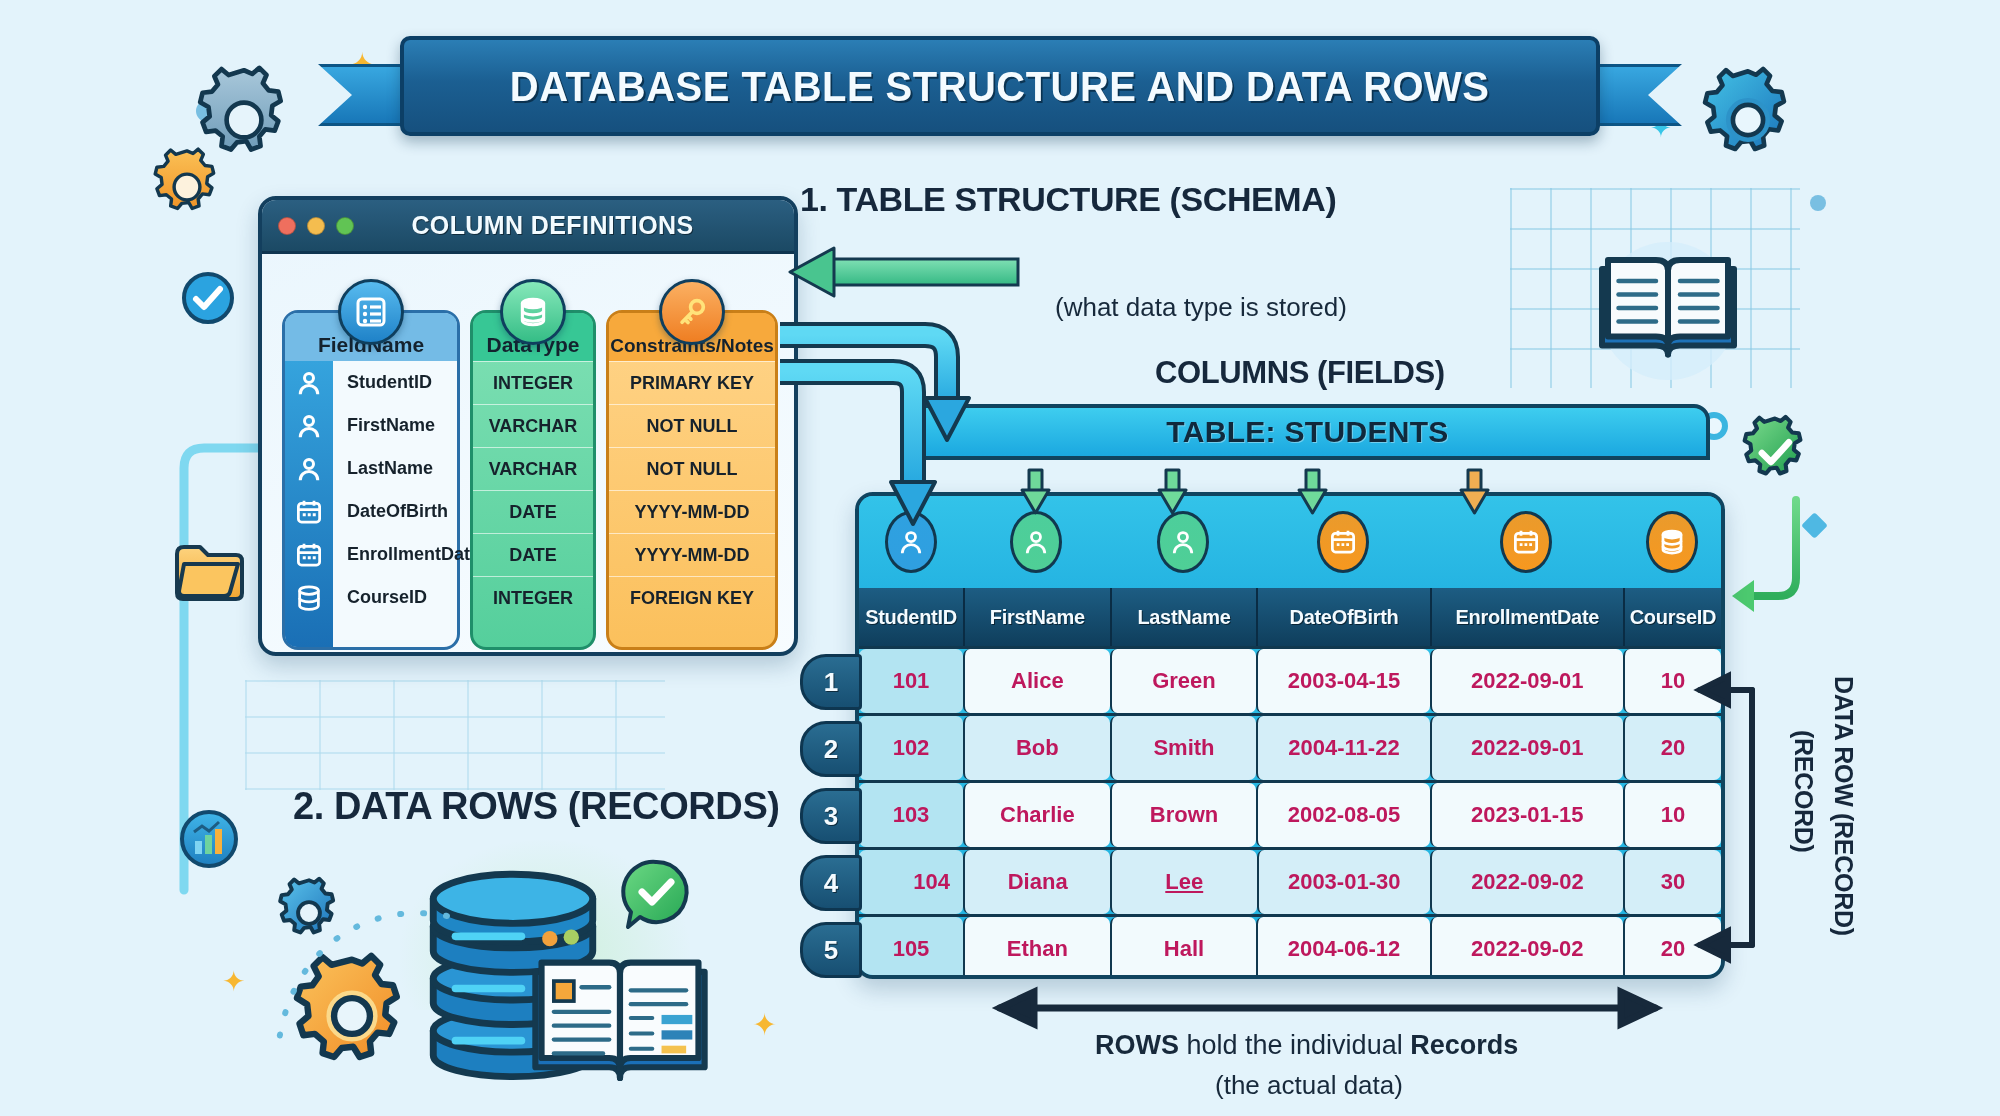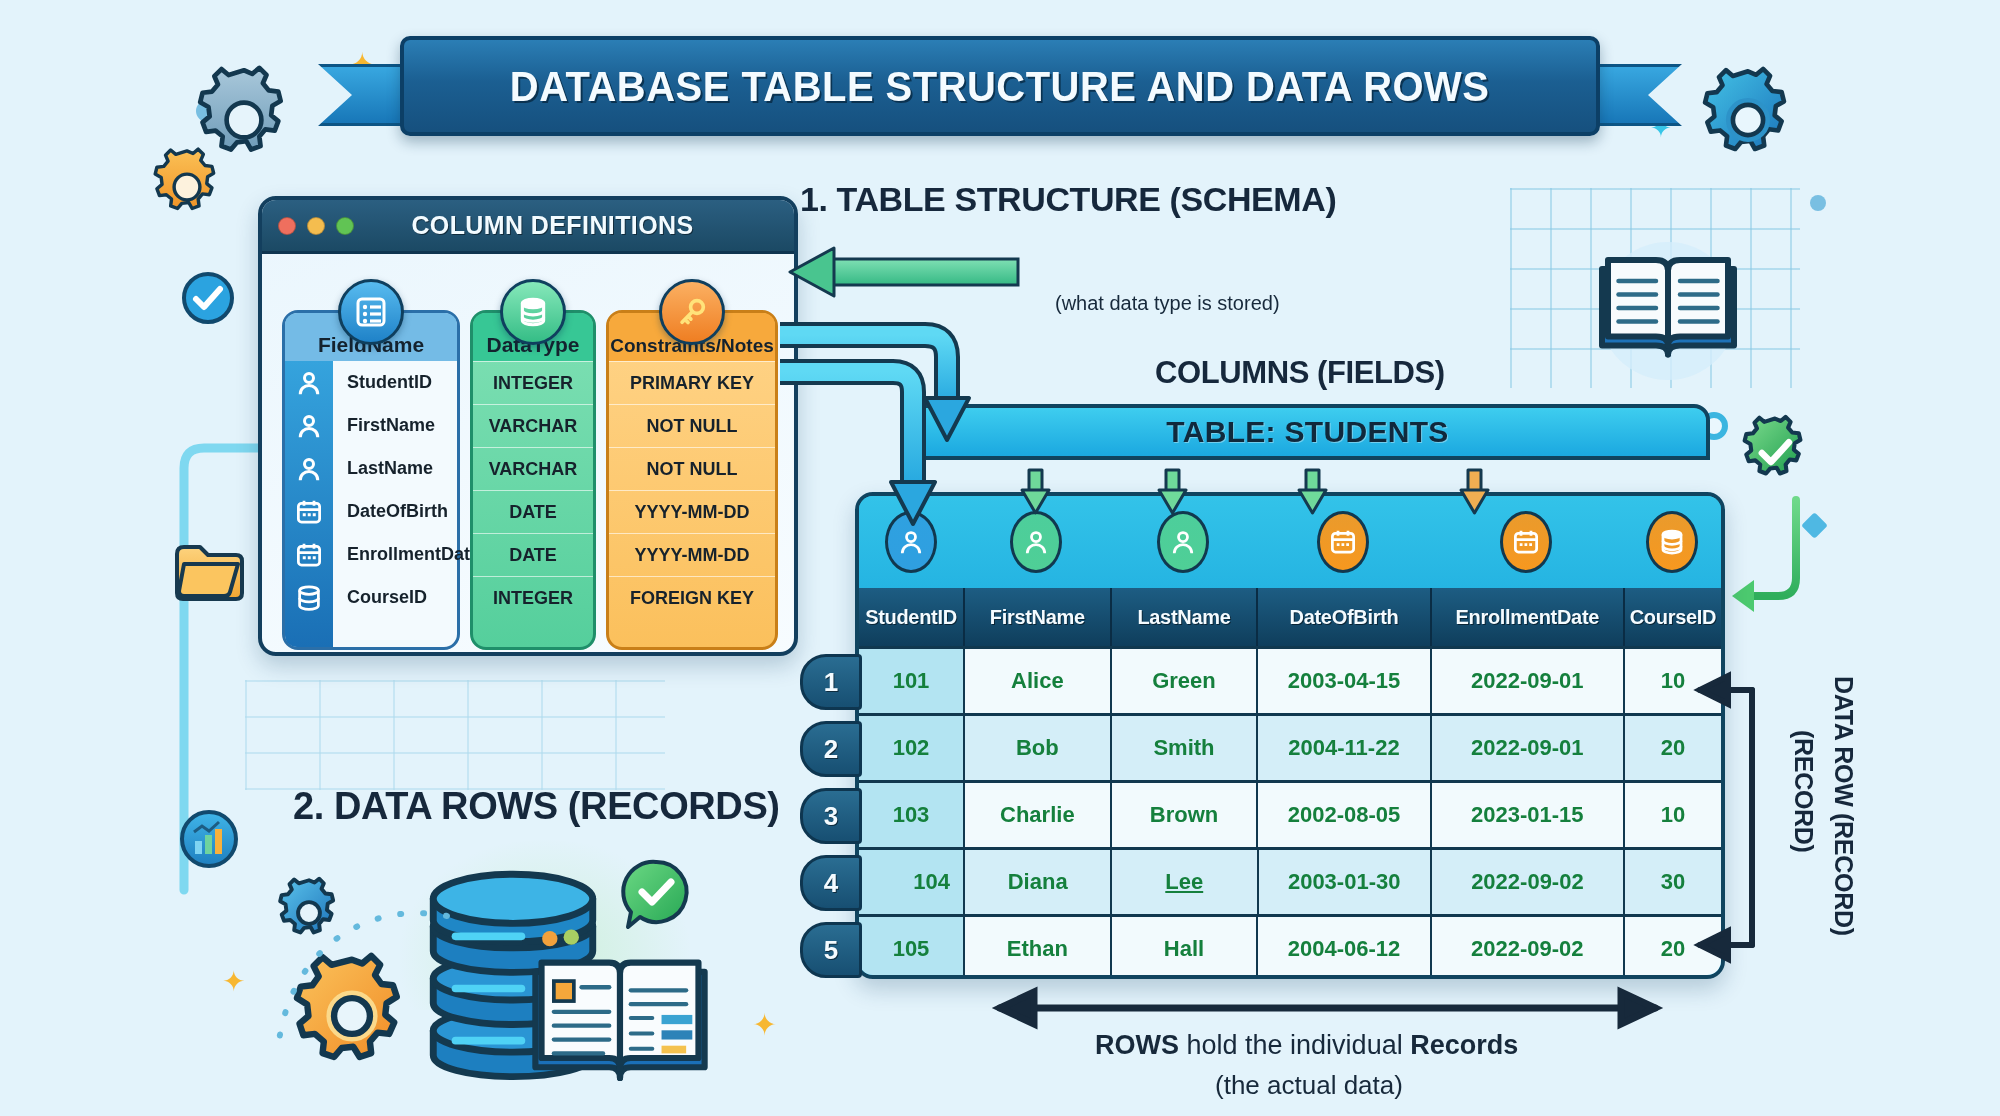--- a/index.html
+++ b/index.html
@@ -143,22 +143,23 @@
   .head-cell {
     display: flex; align-items: center; justify-content: center;
     color: #f4fbff; font-weight: bold; font-size: 20px;
     border-left: 2px solid #0a2c44; letter-spacing: -.3px;
     text-shadow: 1px 1px 0 rgba(0,0,0,.5);
   }
   .head-cell:first-child { border-left: none; }
   .data-row { display: flex; height: 67px; border-top: 3px solid #11384f; }
   .data-cell {
     display: flex; align-items: center; justify-content: center;
-    font-weight: bold; font-size: 22px; color: #15803d;
+    font-weight: bold; font-size: 22px; color: #be185d;
     border-left: 2px solid #11384f;
+    border-radius: 7px;
   }
   .data-cell:first-child { border-left: none; }
   .row-even .data-cell { background: #d4eef8; }
   .row-odd  .data-cell { background: #f2fafd; }
   .data-cell.idcol { background: #b3e4f2 !important; }
 
   .row-badge {
     position: absolute; left: 800px; width: 62px; height: 56px;
     background: linear-gradient(180deg,#2a6d92,#174f72);
     border: 3px solid #0e3650; border-radius: 26px 4px 4px 26px;
@@ -305,21 +306,21 @@
   <div id="banner-wrap">
     <div class="ribbon-tail left"></div>
     <div class="ribbon-tail right"></div>
     <div class="ribbon-main">
       <span id="banner-title">DATABASE TABLE STRUCTURE AND DATA ROWS</span>
     </div>
   </div>
 
   <div class="heading-dark" style="left:800px; top:180px; font-size:34px;">1. TABLE STRUCTURE (SCHEMA)</div>
 
-  <div class="note-text" style="left:1055px; top:292px; font-size:20px;">(what data type is stored)</div>
+  <div class="note-text" style="left:1055px; top:292px; font-size:26px;">(what data type is stored)</div>
 
   <div class="heading-dark" style="left:1155px; top:355px; font-size:31px;">COLUMNS (FIELDS)</div>
 
   <div class="heading-dark" style="left:293px; top:785px; font-size:38px;">
     <span>2. DATA ROWS (RECORDS)</span>
     <span style="margin-left:10px;">→</span>
   </div>
 
   <div class="note-text" style="left:1095px; top:1030px; font-size:27px;">
     <span style="font-weight:bold;">ROWS</span><span> hold the individual </span><span style="font-weight:bold;">Records</span>

